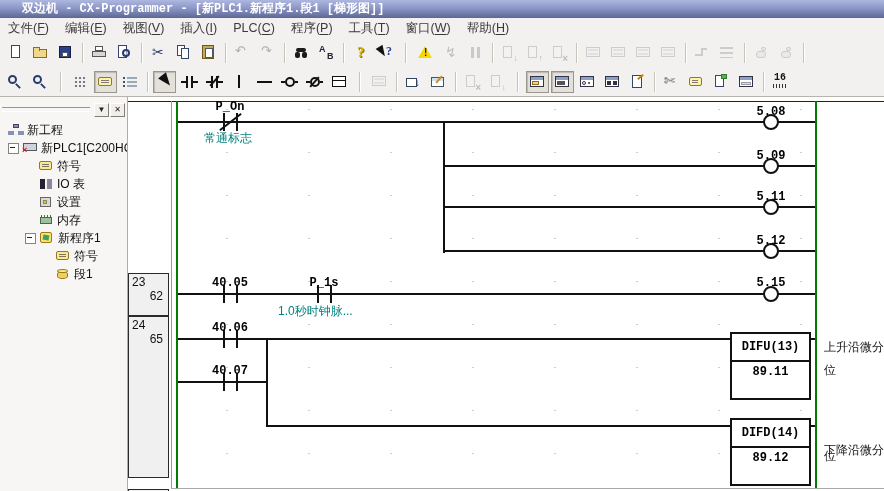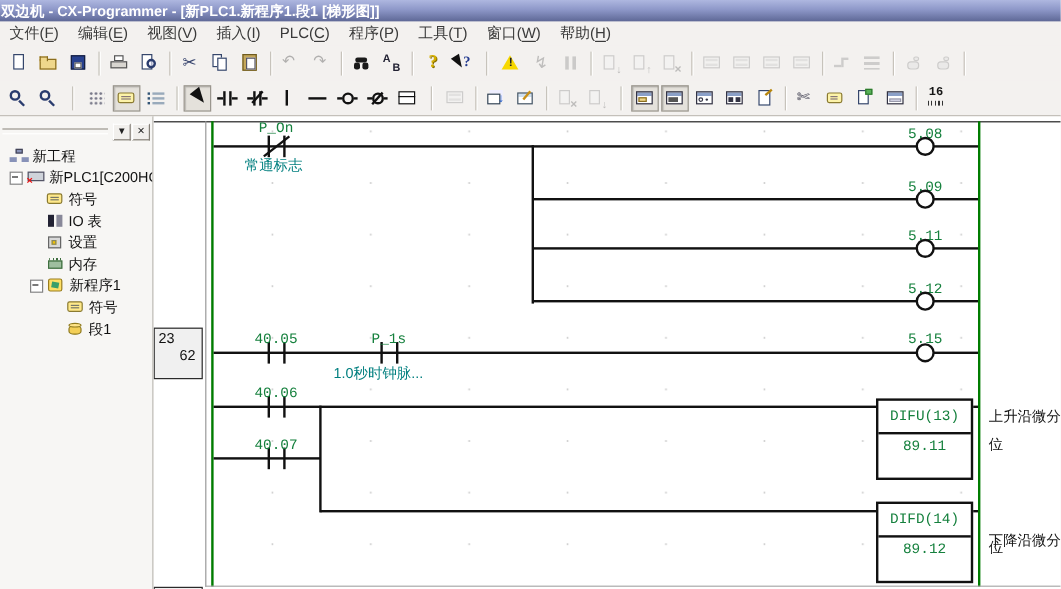--- a/index.html
+++ b/index.html
@@ -2,22 +2,22 @@
 <html><head>
 <meta charset="utf-8">
 <style>
   html,body{margin:0;padding:0;}
   body{width:884px;height:491px;overflow:hidden;background:#f3f1ef;
        font-family:"Liberation Sans","DejaVu Sans",sans-serif;-webkit-font-smoothing:antialiased;}
   #app{position:relative;width:884px;height:491px;}
 
   
   #titlebar{height:18px;background:linear-gradient(180deg,#aeb7e0 0%,#8d97c8 45%,#5d6795 100%);
-            color:#fff;font-weight:bold;font-size:12px;line-height:18px;padding-left:1px;
-            white-space:nowrap;overflow:hidden;}
+            color:#fff;font-weight:bold;font-size:12px;line-height:18px;padding-left:22px;
+            white-space:nowrap;overflow:hidden;font-family:Liberation Mono, monospace;}
 
   
   #menubar{height:20px;display:flex;align-items:center;background:#f3f1ef;font-size:12.5px;color:#3a3a3a;}
   .menu-item{padding:2px 8px;cursor:default;white-space:nowrap;}
   .menu-item u{text-underline-offset:2px;}
 
   
   .toolbar{height:29px;display:flex;align-items:center;background:#f3f1ef;padding-left:3px;}
   #tb2{border-bottom:1px solid #b8b4ad;}
   .tb-btn{width:23px;height:22px;display:flex;align-items:center;justify-content:center;
@@ -140,21 +140,21 @@
 
   
   #ladder{position:relative;flex:1;background:#fff;overflow:hidden;}
   .abs{position:absolute;box-sizing:border-box;}
   .wire{background:#111;}
   .rail{background:#007c00;}
   .dots{background-image:radial-gradient(#cfcfcf 1px,transparent 1.2px);background-size:82px 43px;background-position:14px -14px;}
   .mcell{background:#f0f0f0;border:1px solid #2a2a2a;}
   .mnum{position:absolute;left:3px;top:1px;font-size:12px;color:#111;}
   .mstep{position:absolute;right:5px;top:15px;font-size:12px;color:#111;}
-  .plctext{font-family:"Liberation Mono","DejaVu Sans Mono",monospace;font-size:12px;color:#15803d;}
+  .plctext{font-family:"Liberation Mono","DejaVu Sans Mono",monospace;font-size:12px;color:#000000;font-weight:bold;}
   .clabel{text-align:center;width:60px;}
   .ccomment{font-size:12px;color:#007f7f;white-space:nowrap;}
   .cbar{width:2px;height:18px;background:#111;}
   .cslash{width:27px;height:2px;background:#111;transform:rotate(-38deg);}
   .coil{width:16px;height:16px;border:2px solid #111;border-radius:50%;background:#fff;}
   .ibx{border:2px solid #111;background:#fff;}
   .ibx-title{height:26px;border-bottom:2px solid #111;display:flex;align-items:center;justify-content:center;}
   .ibx-op{height:17px;display:flex;align-items:center;justify-content:center;margin-top:1px;}
   .ann{font-size:12px;color:#111;white-space:nowrap;}
 </style>
@@ -538,20 +538,24 @@
       <div class="abs" style="left:0;top:4px;width:756px;height:1px;background:#222;"></div>
       <div class="abs dots" style="left:44px;top:5px;width:643px;height:386px;"></div>
       <div class="abs" style="left:43px;top:4px;width:1px;height:388px;background:#9a9a9a;"></div>
       <div class="abs rail" style="left:48px;top:4px;width:2px;height:388px;"></div>
       <div class="abs rail" style="left:687px;top:4px;width:2px;height:388px;"></div>
       <div class="abs" style="left:43px;top:391px;width:713px;height:1px;background:#aaa;"></div>
 
       <div class="abs mcell" style="left:0;top:176px;width:41px;height:43px;">
         <span class="mnum">23</span>
         <span class="mstep">62</span>
+      </div>
+      <div class="abs mcell" style="left:0;top:219px;width:41px;height:162px;">
+        <span class="mnum">24</span>
+        <span class="mstep">65</span>
       </div>
       <div class="abs mcell" style="left:0;top:392px;width:41px;height:4px;"></div>
 
       <div class="abs wire" style="left:50px;top:24px;width:637px;height:2px;"></div>
       <div class="abs cbar" style="left:95px;top:16px;"></div>
       <div class="abs cbar" style="left:108px;top:16px;"></div>
       <div class="abs cslash" style="left:89px;top:24px;"></div>
       <div class="abs plctext clabel" style="left:72px;top:3px;">P_On</div>
       <div class="abs ccomment" style="left:76px;top:33px;">常通标志</div>
       <div class="abs wire" style="left:315px;top:24px;width:2px;height:132px;"></div>

